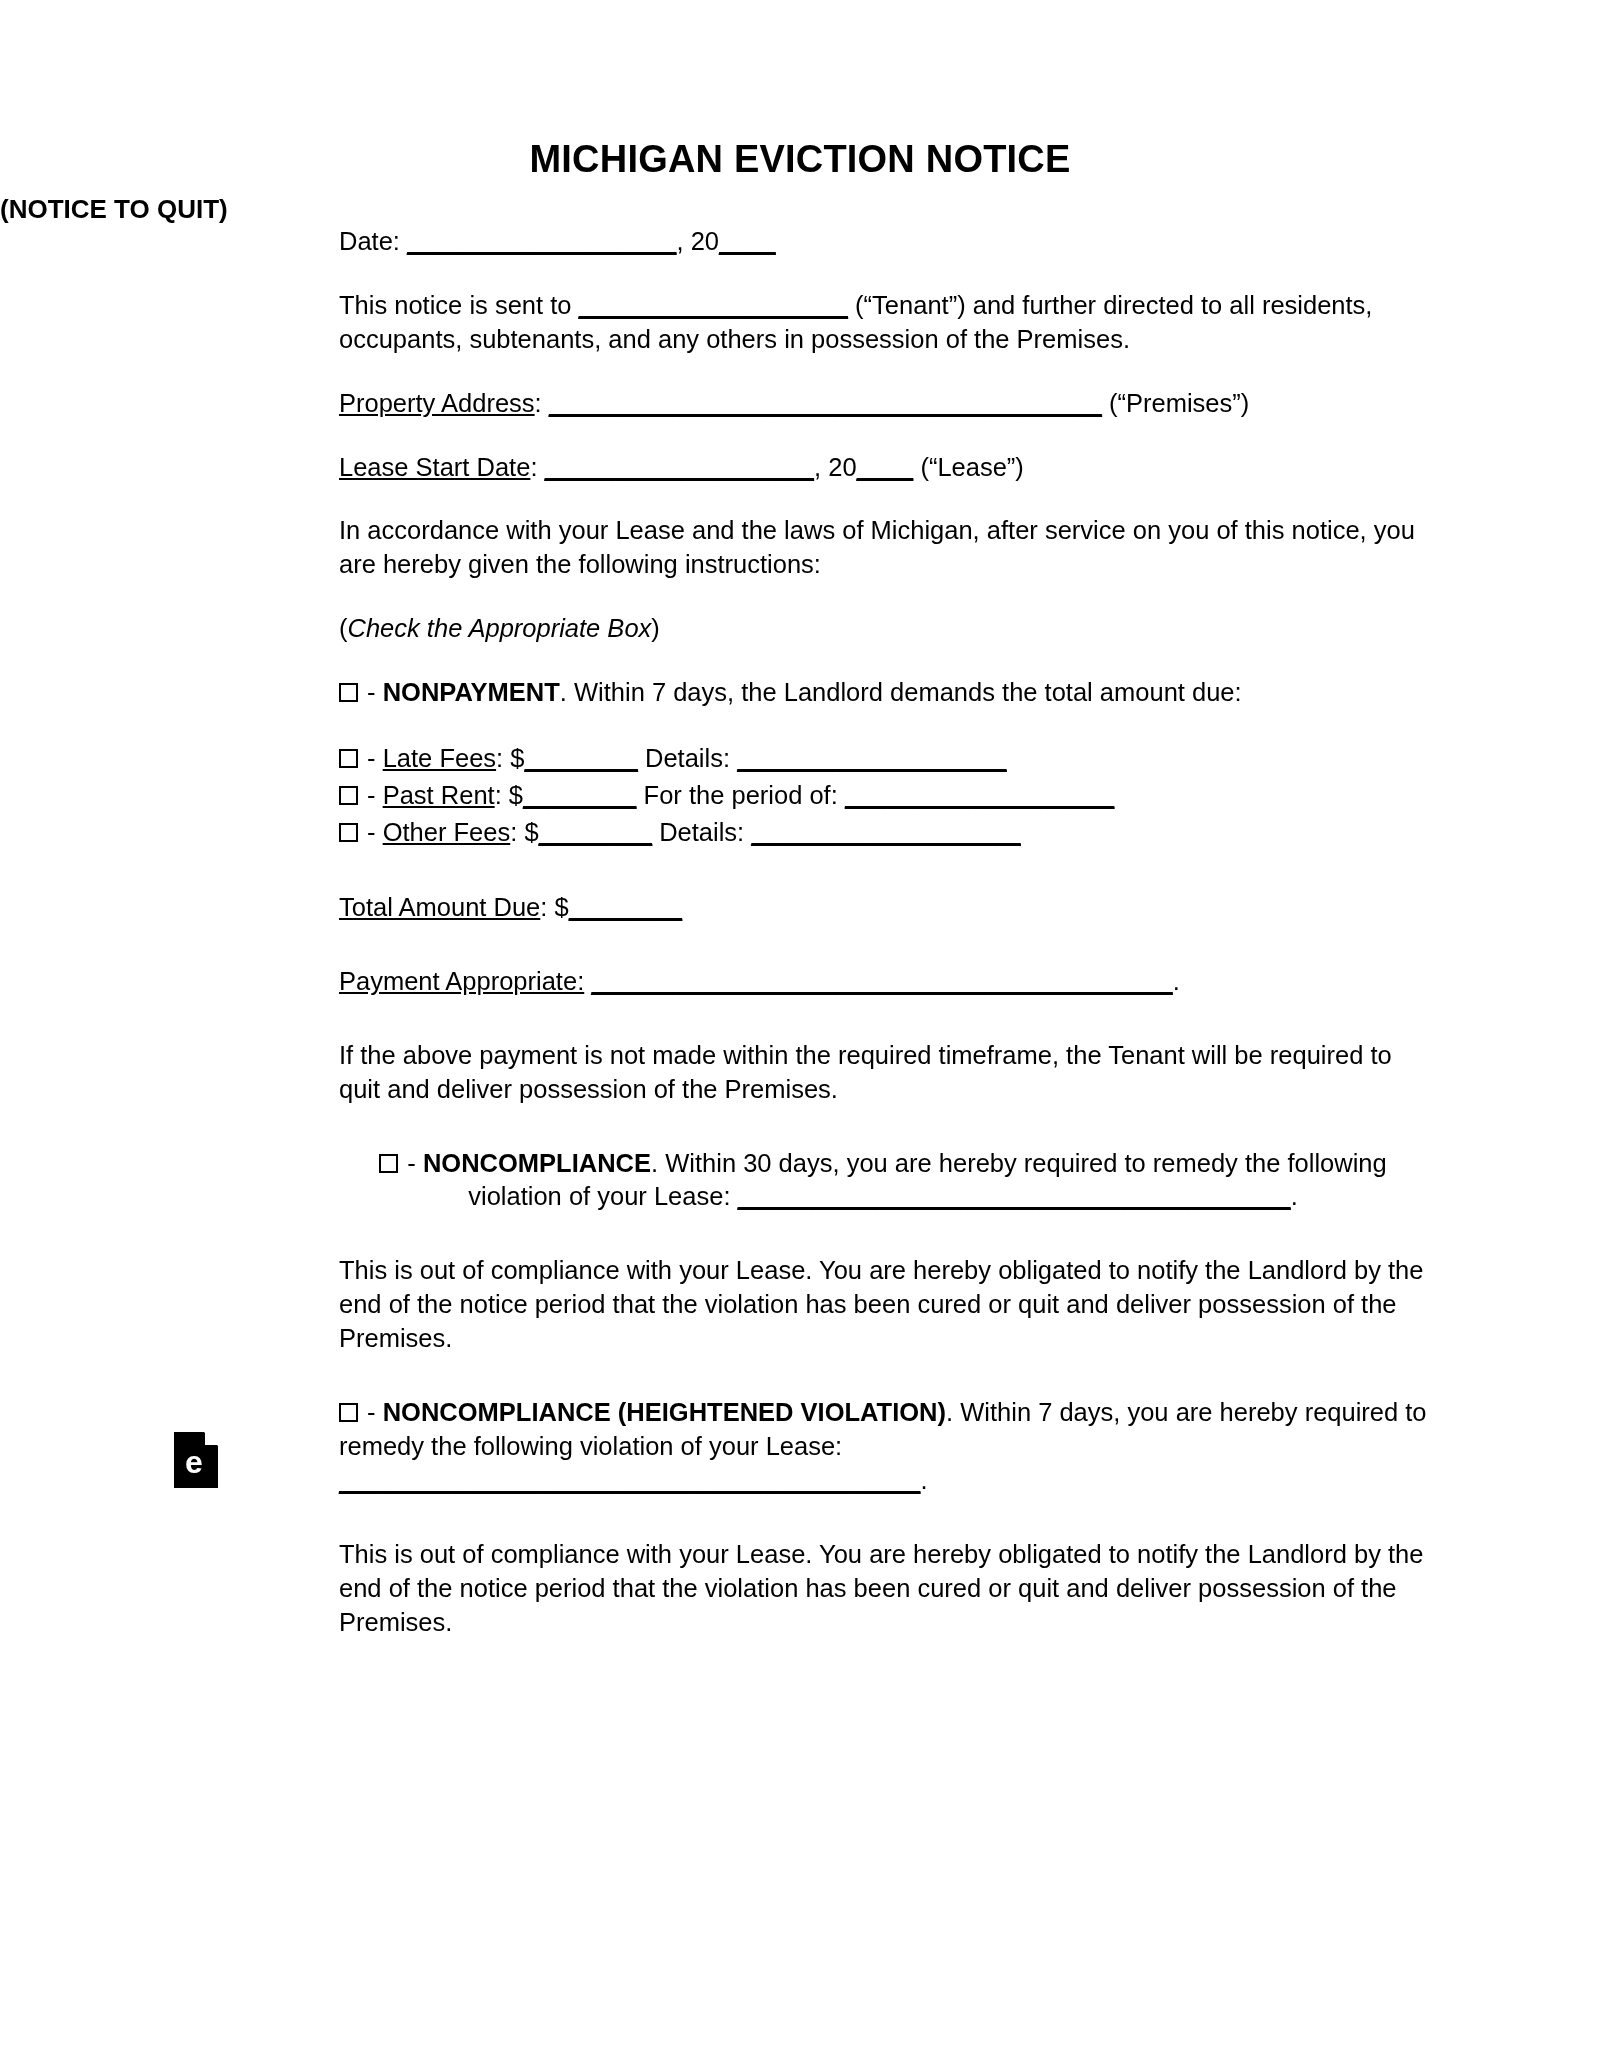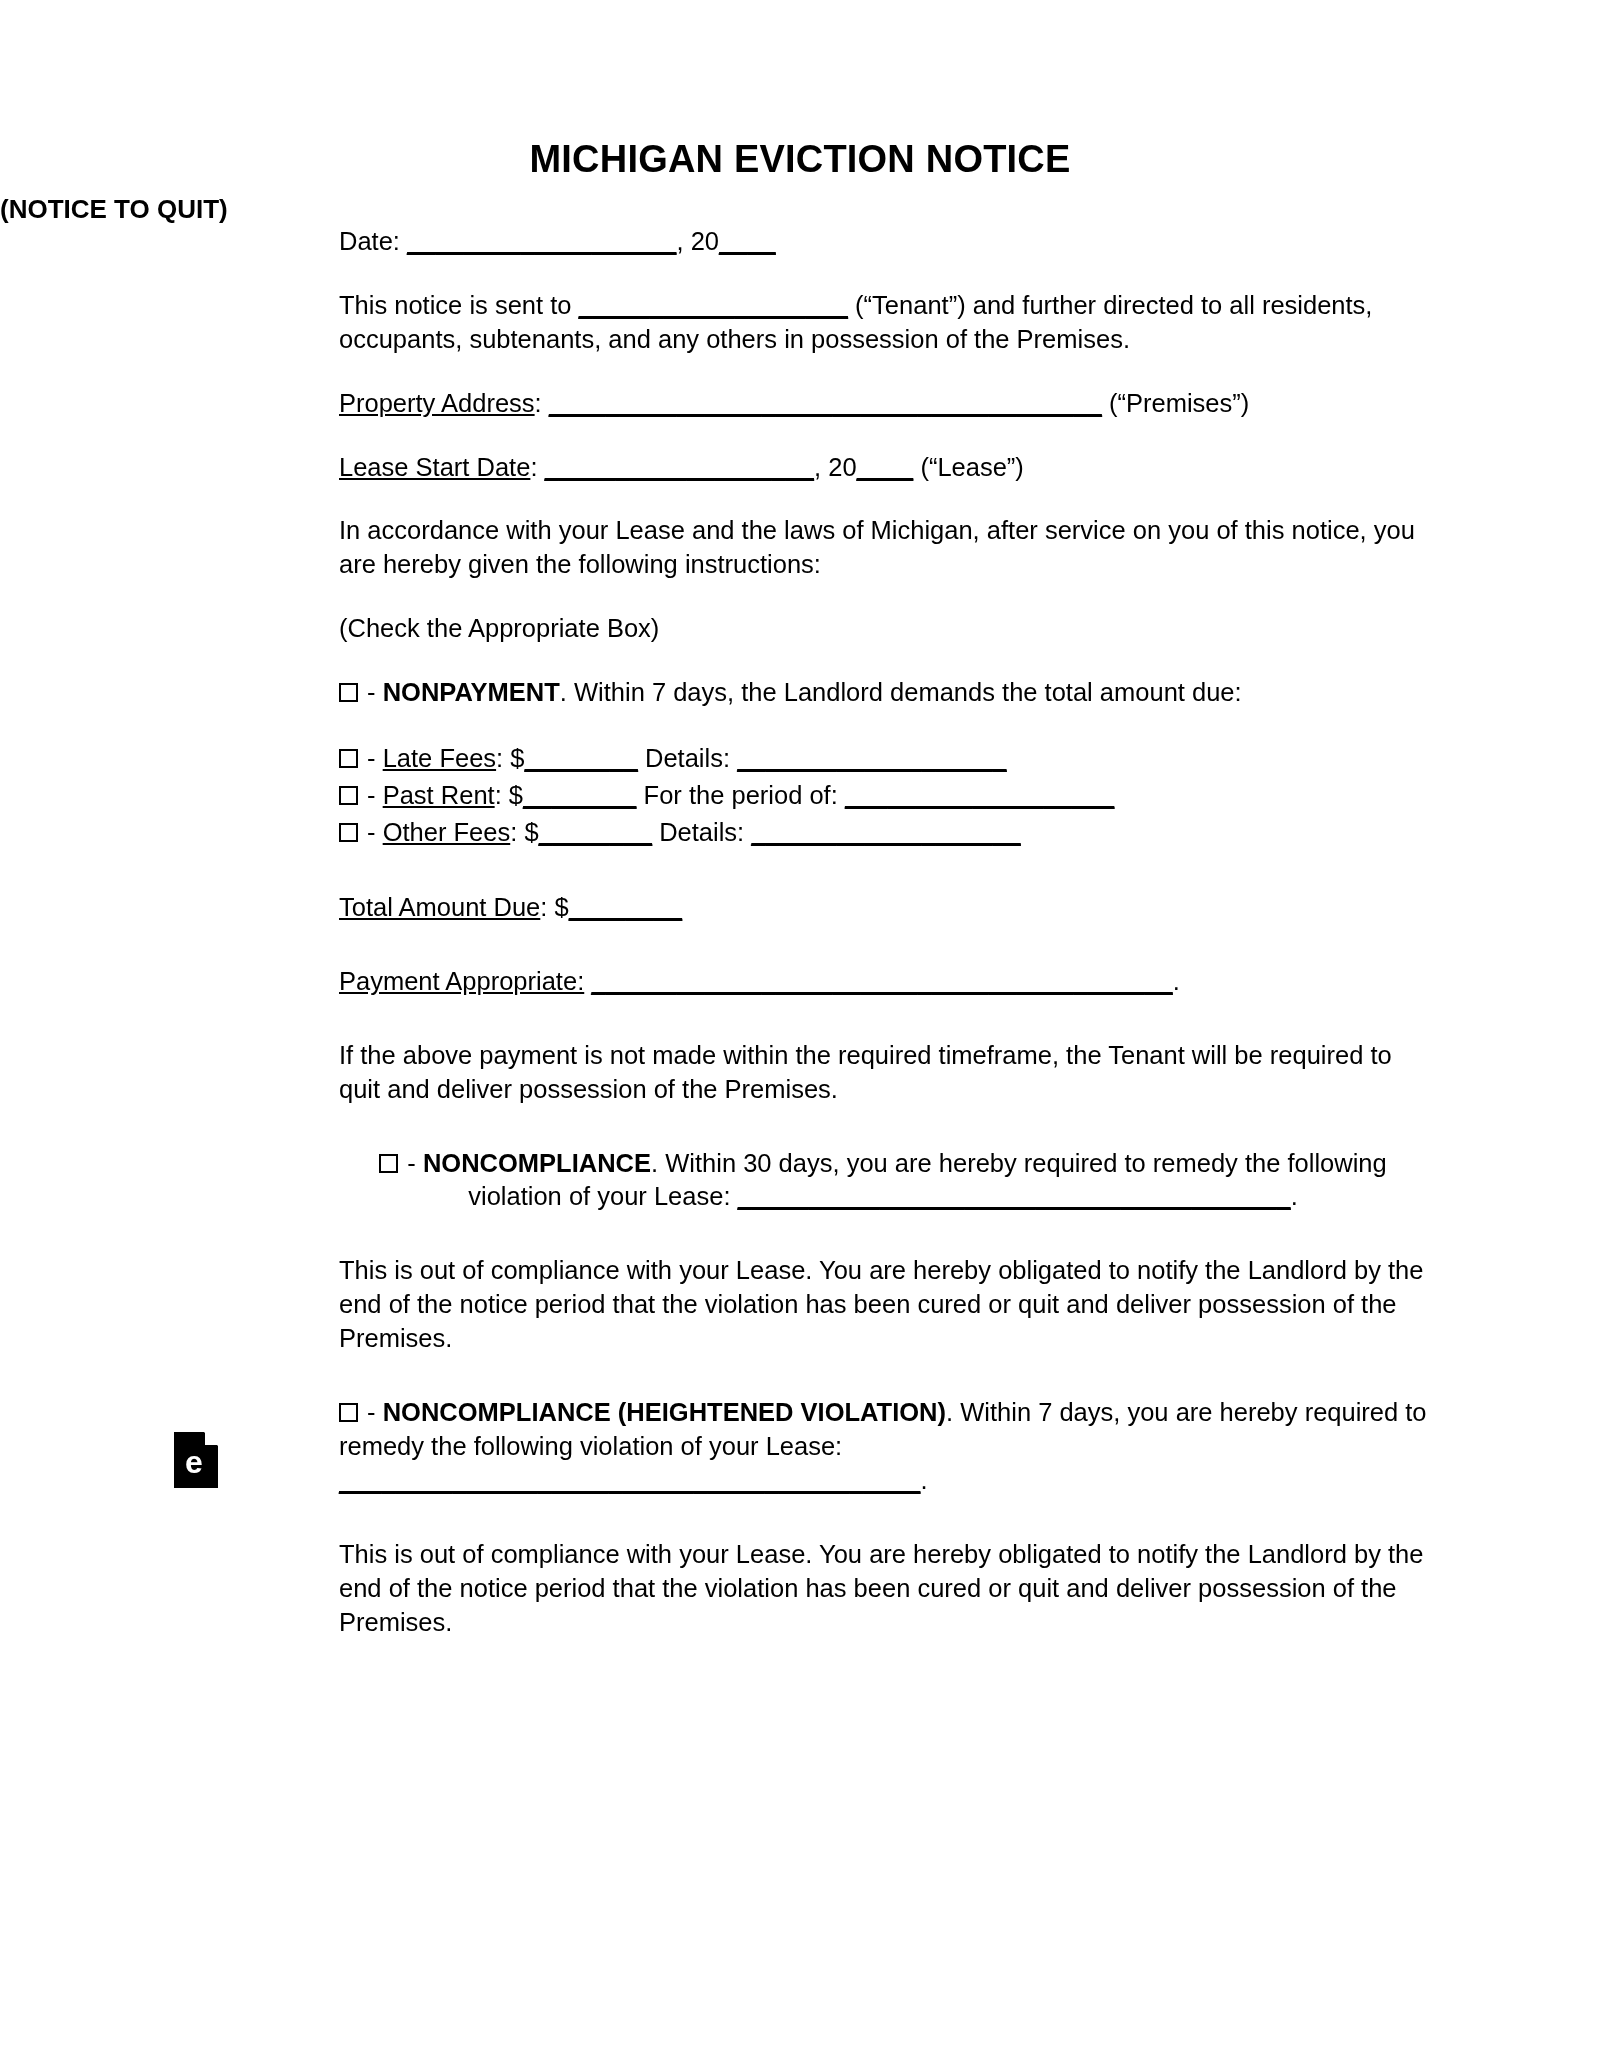--- a/index.html
+++ b/index.html
@@ -48,21 +48,21 @@
     font-size: 25.5px;
     line-height: 1.33;
     margin: 0 0 30px 0;
     text-align: left;
   }
   .gap-top-lg { margin-top: 54px; }
   .indent-1 { margin-left: 100px; }
   .indent-2 { margin-left: 196px; }
   .u { text-decoration: underline; }
   .b { font-weight: bold; }
-  .i { }
+  .i { font-style: italic; }
   .fill {
     text-decoration: underline;
     white-space: pre;
   }
   .checkbox {
     display: inline-block;
     width: 19px;
     height: 19px;
     border: 2.2px solid #000;
     box-sizing: border-box;

